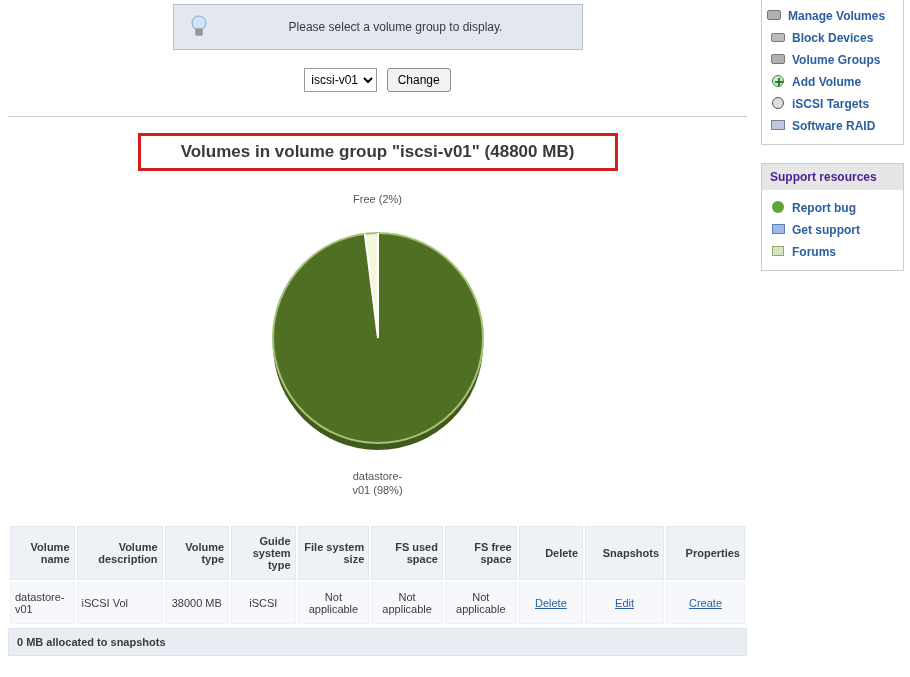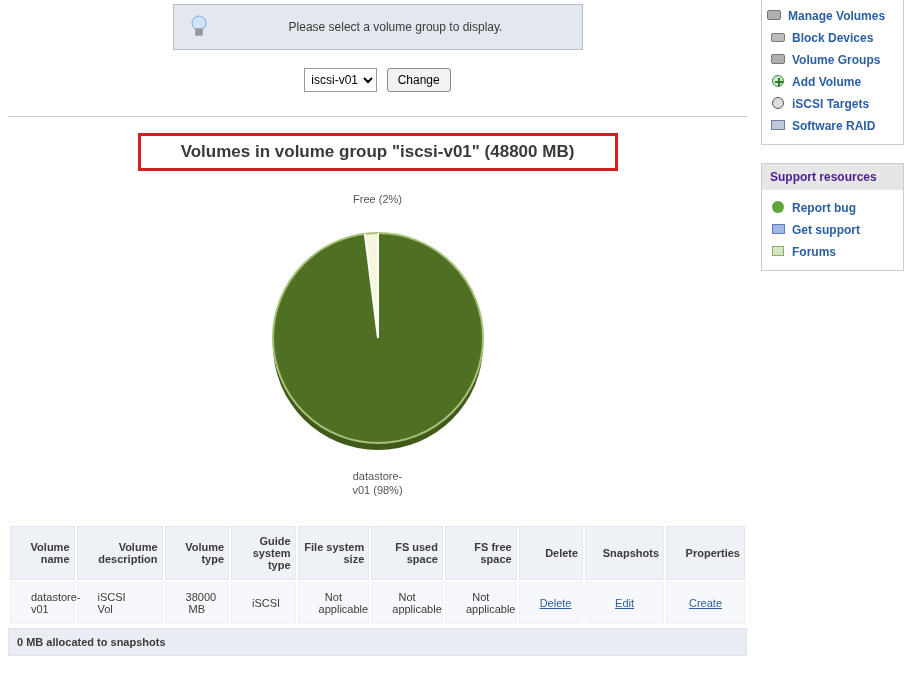--- a/index.html
+++ b/index.html
@@ -74,21 +74,21 @@
   table.vol {
     width: 100%; border-collapse: separate; border-spacing: 2px;
     margin-top: 26px; table-layout: fixed;
   }
   table.vol th {
     background: #eef2f6; font-size: 11px; font-weight: bold; color: #3a3a3a;
     padding: 8px 4px; text-align: right; border: 1px solid #e2e8ee;
   }
   table.vol td {
     background: #f6f8fb; font-size: 11px; color: #3a3a3a;
-    padding: 8px 20px; text-align: center; border: 1px solid #eef2f6;
+    padding: 8px 4px; text-align: center; border: 1px solid #eef2f6;
   }
   table.vol td:first-child, table.vol td:nth-child(2) { text-align: left; }
   a.act { color: #2b5fa0; text-decoration: underline; }
 
   .footer-row {
     background: #e9edf3; border: 1px solid #dde3eb;
     font-size: 11px; font-weight: bold; color: #3a3a3a;
     padding: 7px 8px; margin-top: 2px;
   }
 

